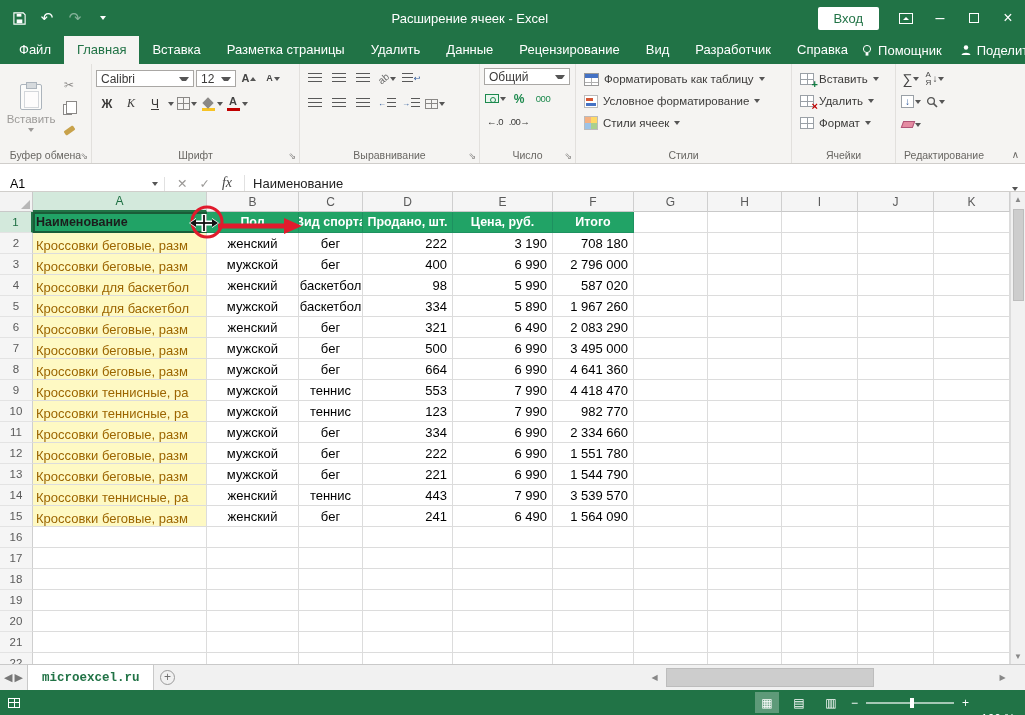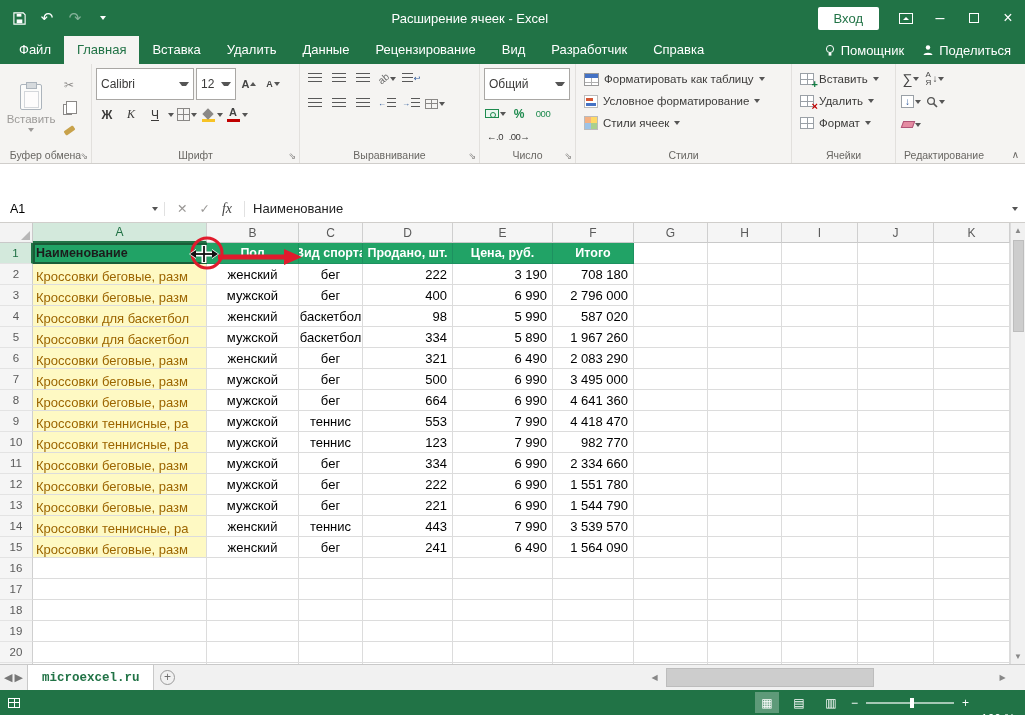--- a/index.html
+++ b/index.html
@@ -27,21 +27,21 @@
   .tabrow-right { margin-left: auto; display: flex; align-items: center; gap: 18px; padding-right: 14px; }
   .tabrow-right .item { display: flex; align-items: center; gap: 5px; }
 
   
   .ribbon { height: 100px; background: #f5f4f2; border-bottom: 1px solid #d0cecb; display: flex; flex: none; position: relative; font-size: 12px; color: #3b3a39; }
   .rgroup { position: relative; border-right: 1px solid #e2e0dd; padding: 4px 4px 16px; display: flex; flex-direction: column; }
   .glabel { position: absolute; bottom: 2px; left: 0; right: 0; text-align: center; font-size: 10.5px; color: #696763; }
   .launcher { position: absolute; bottom: 2px; right: 3px; font-size: 9px; color: #8a8886; }
   .rrow { display: flex; align-items: center; gap: 2px; }
   .sbtn { min-width: 22px; height: 21px; display: flex; align-items: center; justify-content: center; gap: 1px; color: #3b3a39; }
-  .combo { background: #fff; border: 1px solid #a9a7a4; height: 32px; display: flex; align-items: center; padding: 0 4px; font-size: 12px; }
+  .combo { background: #fff; border: 1px solid #a9a7a4; height: 17px; display: flex; align-items: center; padding: 0 4px; font-size: 12px; }
   .combo .ca { margin-left: auto; padding-left: 4px; }
   .bigbtn { width: 54px; display: flex; flex-direction: column; align-items: center; justify-content: center; gap: 3px; font-size: 11.5px; }
   .bigbtn.dim { color: #9d9b99; }
   .ic-clip { width: 22px; height: 26px; border: 1px solid #9aa5af; background: #fdfdfd; border-radius: 2px; position: relative; opacity: .8; }
   .ic-clip::before { content: ""; position: absolute; top: -3px; left: 5px; width: 9px; height: 5px; background: #cfd4d9; border: 1px solid #9aa5af; }
   .ic-clip::after { content: ""; position: absolute; left: 3px; top: 6px; width: 13px; height: 15px; background: #fff; border: 1px solid #ccd1d6; }
   .clip-side { display: flex; flex-direction: column; justify-content: center; gap: 2px; }
   .copy-ic { position: relative; width: 9px; height: 11px; border: 1px solid #8a8886; background: #fff; margin: 3px 4px 0 0; }
   .copy-ic::after { content: ""; position: absolute; left: 2px; top: -4px; width: 9px; height: 11px; border: 1px solid #8a8886; background: #fff; }
   .ic-brush { width: 11px; height: 5px; background: #c8a24b; border-radius: 1px; transform: rotate(-35deg); }
@@ -71,21 +71,21 @@
       linear-gradient(#9aa0a6,#9aa0a6) center/1px 100% no-repeat,
       linear-gradient(#9aa0a6,#9aa0a6) center/100% 1px no-repeat, #fff; position: relative; }
   .ic-cells.ins::after { content: "+"; position: absolute; right: -5px; bottom: -6px; color: #107c41; font-weight: bold; font-size: 11px; }
   .ic-cells.del::after { content: "\00d7"; position: absolute; right: -5px; bottom: -6px; color: #c00000; font-weight: bold; font-size: 11px; }
   .ic-eraser { width: 12px; height: 7px; background: #e48ca2; border: 1px solid #b05577; transform: skewX(-20deg); }
   .ic-filldown { width: 13px; height: 13px; border: 1px solid #9aa0a6; color: #2b579a; font-size: 10px; display: flex; align-items: center; justify-content: center; background: #fff; }
   .ic-sort { display: flex; align-items: center; font-size: 8px; line-height: 8px; color: #444; gap: 1px; }
   .collapse-ribbon { position: absolute; right: 6px; bottom: 3px; color: #696763; font-size: 10px; }
 
   
-  .fbar { height: 28px; background: #fff; border-bottom: 1px solid #d0cecb; display: flex; align-items: center; flex: none; font-size: 12.5px; margin-top: 31px; }
+  .fbar { height: 28px; background: #fff; border-bottom: 1px solid #d0cecb; display: flex; align-items: flex-end; flex: none; font-size: 12.5px; }
   .namebox { width: 165px; border-right: 1px solid #e1e1e1; display: flex; align-items: center; padding: 0 6px 0 10px; }
   .namebox .ca { margin-left: auto; }
   .fbtns { display: flex; align-items: center; gap: 12px; padding: 0 12px; color: #9a9896; border-right: 1px solid #e1e1e1; }
   .fx { font-family: "Liberation Serif", serif; font-style: italic; color: #444; font-size: 14px; }
   .fvalue { flex: 1; display: flex; align-items: center; padding-left: 8px; font-size: 13px; color: #222; }
   .fchev { width: 20px; display: flex; align-items: center; justify-content: center; color: #666; }
 
   
   .gridwrap { flex: 1; display: flex; overflow: hidden; background: #fff; }
   .grid { width: 1010px; position: relative; overflow: hidden; }
@@ -168,20 +168,21 @@
         <span class="restore-ic"></span>
       </span>
     <span class="winbtn">×</span>
   </div>
 
   <div class="tabrow">
     <div style="display:flex;">
         <span class="rtab">Файл</span>
         <span class="rtab active">Главная</span>
         <span class="rtab">Вставка</span>
+        <span class="rtab">Разметка страницы</span>
         <span class="rtab">Удалить</span>
         <span class="rtab">Данные</span>
         <span class="rtab">Рецензирование</span>
         <span class="rtab">Вид</span>
         <span class="rtab">Разработчик</span>
         <span class="rtab">Справка</span>
       </div>
     <div class="tabrow-right">
       <span class="item">
         <svg width="12" height="13" viewBox="0 0 12 13">

